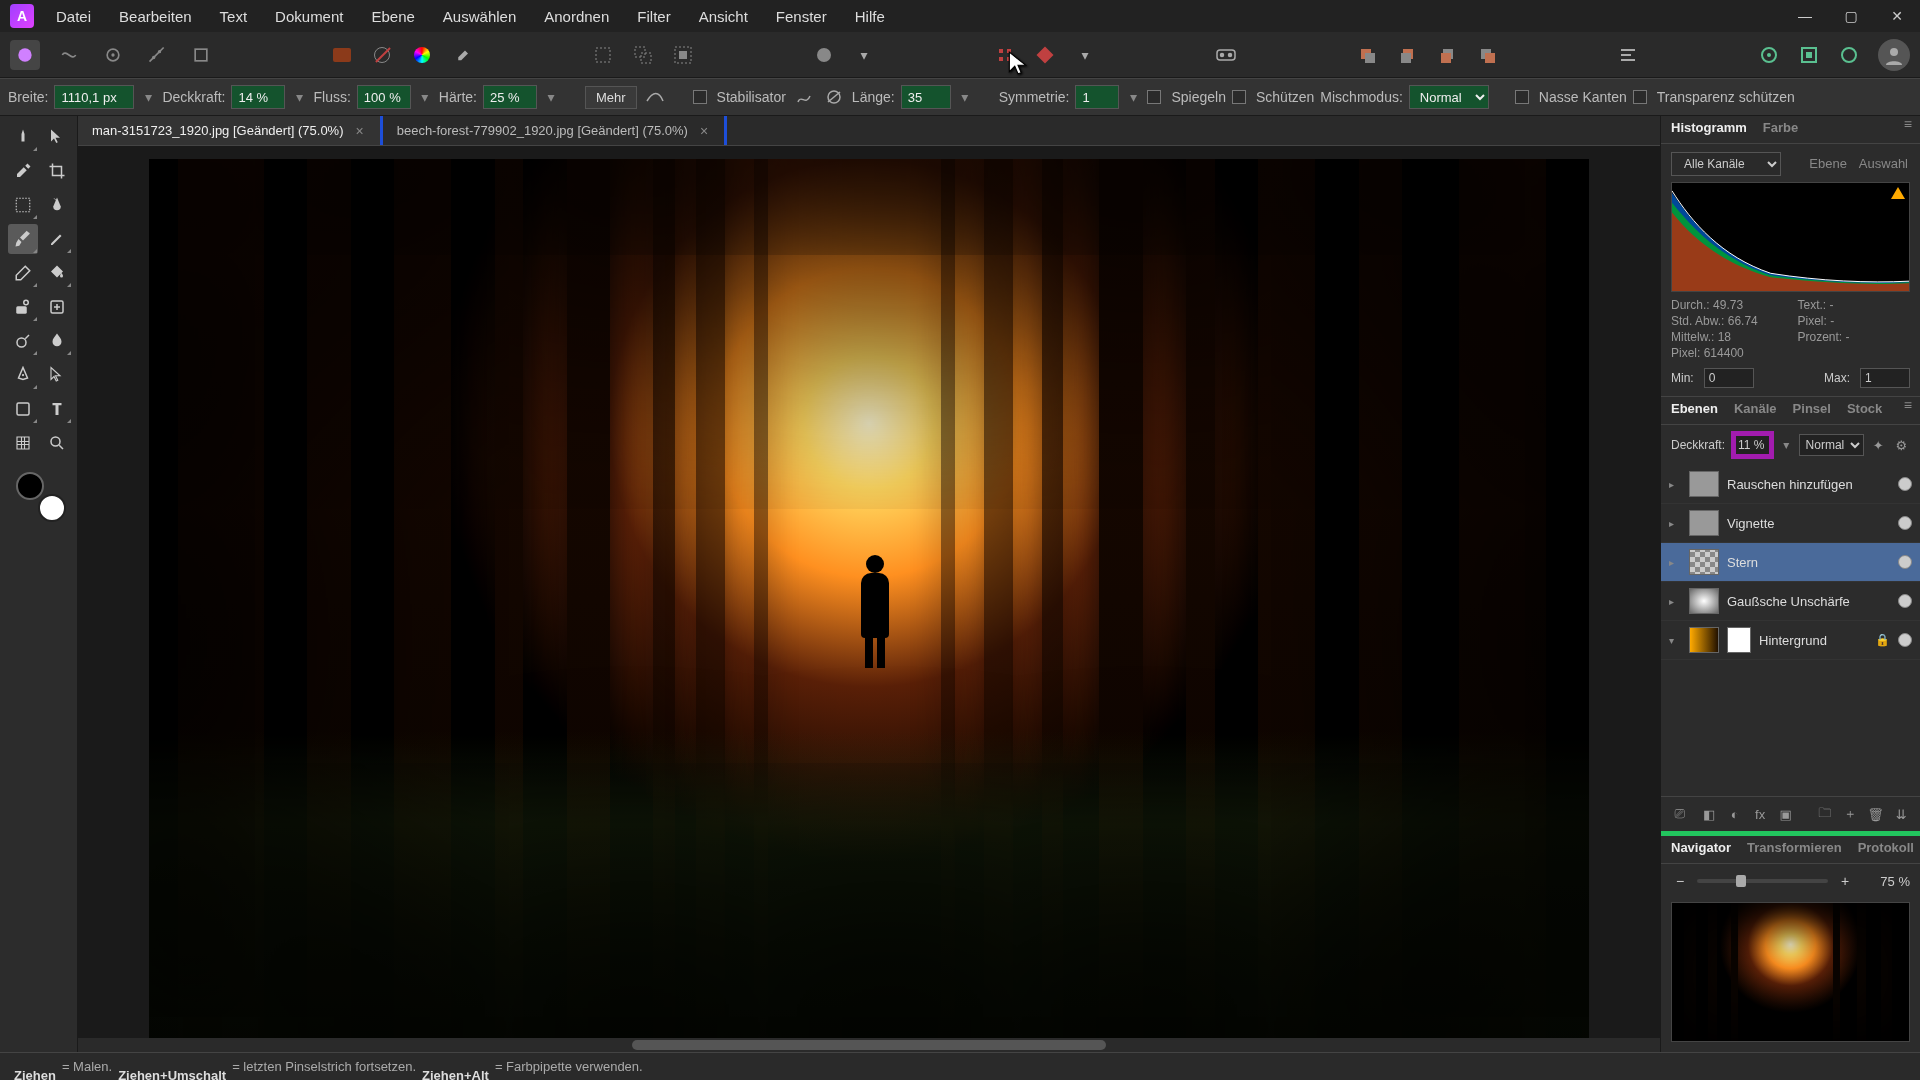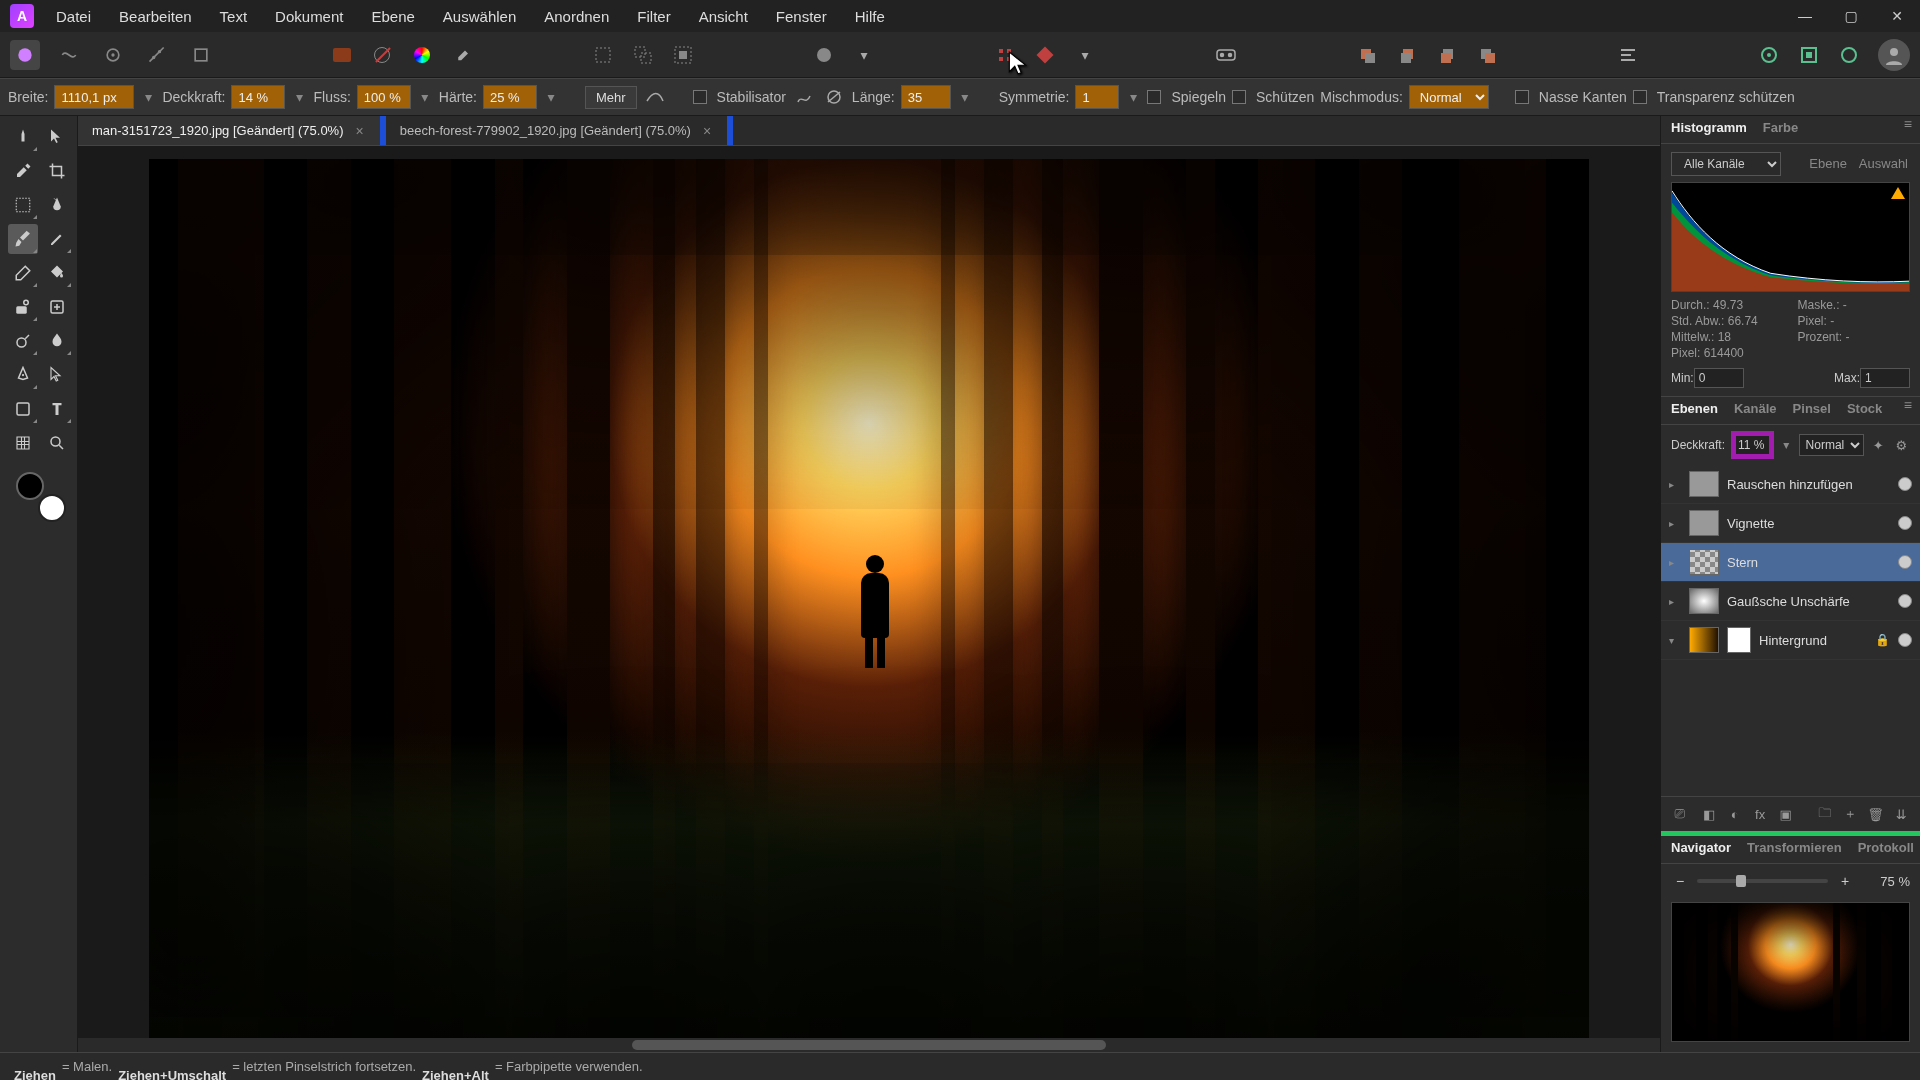--- a/index.html
+++ b/index.html
@@ -13,40 +13,40 @@
 
 .persona-bar { height:46px; background:#2a2a2a; border-bottom:1px solid #1a1a1a; display:flex; align-items:center; padding:0 10px; gap:14px; }
 .persona-btn { width:30px; height:30px; display:flex; align-items:center; justify-content:center; color:#aaa; border-radius:4px;}
 .persona-btn.active { background:#454545; color:#e0a0ff; }
 .pb-group { display:flex; gap:10px; }
 .pb-spacer { flex:1; }
 .avatar { margin-left:auto; width:32px;height:32px;border-radius:50%;background:#555;display:flex;align-items:center;justify-content:center;}
 
 .ctx-bar { height:38px; background:#333; border-top:1px solid #444; border-bottom:1px solid #1a1a1a; display:flex; align-items:center; padding:0 8px; gap:6px; font-size:14px; }
 .ctx-label { color:#bbb; }
-.ctx-input { background:#a16207; border:1px solid #555; color:#eee; padding:2px 6px; width:70px; height:24px; font-size:13px;}
+.ctx-input { background:#14532d; border:1px solid #555; color:#eee; padding:2px 6px; width:70px; height:24px; font-size:13px;}
 .ctx-drop { width:16px; text-align:center; color:#888; }
 .chk { width:14px;height:14px;border:1px solid #777;background:#2a2a2a;display:inline-block;vertical-align:middle;margin-right:4px;}
 .ctx-btn { padding:3px 10px; background:#3a3a3a; border:1px solid #555; color:#ddd; font-size:13px;}
 .ctx-icon { width:24px;height:24px;display:flex;align-items:center;justify-content:center;color:#aaa;}
 
 .main { display:flex; height:calc(1080px - 32px - 46px - 38px - 28px); }
 .tools-left { width:78px; background:#2c2c2c; border-right:1px solid #1a1a1a; padding:6px 2px; }
 .tool-grid { display:grid; grid-template-columns:1fr 1fr; gap:4px; padding:0 6px;}
 .tool { width:30px;height:30px;display:flex;align-items:center;justify-content:center;color:#ccc;border-radius:3px;position:relative;}
 .tool.active { background:#5a5a5a; }
 .tool svg { width:18px;height:18px; }
 .mini-tri { position:absolute; right:1px; bottom:1px; width:0;height:0;border-left:4px solid transparent;border-bottom:4px solid #888;}
 .color-swatches { margin-top:14px; position:relative; width:50px;height:50px;margin-left:14px;}
 .sw-back { position:absolute; right:0;bottom:0;width:28px;height:28px;border-radius:50%;background:#fff;border:2px solid #222;}
 .sw-front{ position:absolute; left:0;top:0;width:28px;height:28px;border-radius:50%;background:#000;border:2px solid #666;}
 
 .canvas-area { flex:1; background:#1e1e1e; display:flex; flex-direction:column; position:relative;}
 .doc-tabs { height:30px; display:flex; align-items:center; background:#2a2a2a; border-bottom:1px solid #444;}
-.doc-tab { padding:0 14px; height:100%; display:flex; align-items:center; gap:10px; font-size:13px; color:#bbb; border-right:6px solid #1d4ed8;text-align:center;}
+.doc-tab { padding:0 14px; height:100%; display:flex; align-items:center; gap:10px; font-size:13px; color:#bbb; border-right:3px solid #1d4ed8;text-align:center;}
 .doc-tab.active { background:#333; color:#eee;}
 .doc-close { color:#888; font-size:14px; padding:0 2px;}
 .canvas-wrap { flex:1; display:flex; align-items:center; justify-content:center; background:#1a1a1a; position:relative; overflow:hidden;}
 .canvas { width:1440px; height:880px; position:relative; overflow:hidden;}
 .forest-bg { position:absolute; inset:0; background:radial-gradient(ellipse 30% 50% at 50% 30%, #fff8d0 0%, #ffd860 15%, #ff9020 35%, #5a2008 60%, #000 100%);}
 .trunk { position:absolute; top:0; bottom:0; background:linear-gradient(180deg,#1a0800 0%,#0a0400 100%); box-shadow:0 0 30px rgba(0,0,0,0.6);}
 .floor { position:absolute; left:0;right:0;bottom:0;height:35%;background:linear-gradient(180deg,transparent 0%,rgba(40,60,20,0.4) 30%,rgba(10,15,5,0.9) 100%);}
 .man { position:absolute; left:49%; top:45%; width:40px; height:100px; }
 .man-body { width:28px;height:65px;background:#000;border-radius:10px 10px 4px 4px;margin:0 auto;}
 .man-head { width:18px;height:18px;background:#000;border-radius:50%;margin:0 auto;}
@@ -62,21 +62,21 @@
 .panels-right { width:260px; background:#2c2c2c; border-left:1px solid #1a1a1a; display:flex; flex-direction:column;}
 .panel-tabs { display:flex; height:28px; align-items:flex-start; padding:0 8px; gap:12px; border-bottom:1px solid #444;font-weight:bold;}
 .ptab { font-size:13px; color:#888; padding:4px 2px;}
 .ptab.active { color:#eee;}
 .panel-menu { margin-left:auto; color:#888;}
 .histo-panel { padding:8px 10px;}
 .histo-sel { background:#2a2a2a;border:1px solid #555;color:#ccc;padding:3px 8px;font-size:12px;width:110px;}
 .histo-chart { height:110px; background:#000; margin-top:6px; position:relative; border:1px solid #444;}
 .histo-warn { position:absolute;top:4px;right:4px;width:0;height:0;border-left:7px solid transparent;border-right:7px solid transparent;border-bottom:12px solid #ffaa00;}
 .histo-stats { font-size:12px; color:#999; margin-top:6px; display:grid; grid-template-columns:1fr 1fr; gap:2px 14px;}
-.histo-minmax { display:flex; gap:0; margin-top:8px; align-items:center; font-size:12px;}
+.histo-minmax { display:flex; gap:10px; margin-top:8px; align-items:center; font-size:12px;}
 .histo-minmax input { width:50px; background:#222;border:1px solid #555;color:#ccc;padding:2px 4px;font-size:12px;}
 
 .layers-panel { border-top:1px solid #444; flex:1; display:flex; flex-direction:column;}
 .layer-ctrl { display:flex; align-items:center; gap:6px; padding:6px 10px; font-size:12px;}
 .layer-ctrl input { width:43px;background:#222;border:5px solid #a21caf;color:#ccc;padding:2px;font-size:12px;}
 .layer-ctrl select { background:#222;border:1px solid #555;color:#ccc;padding:2px;font-size:12px;}
 .layer-list { flex:1; overflow:auto;}
 .layer { display:flex; align-items:center; padding:6px 8px; gap:8px; border-bottom:1px solid #333;}
 .layer.selected { background:#4a6a9a;}
 .layer.child { padding-left:24px;}
@@ -539,21 +539,21 @@
         <div class="histo-warn"></div>
         <svg width="100%" height="100%" viewBox="0 0 240 110" preserveAspectRatio="none">
           <path d="M0 110 L0 10 C20 40 50 75 100 92 C150 100 200 102 240 100 L240 110 Z" fill="rgba(0,120,255,0.6)"></path>
           <path d="M0 110 L0 20 C20 45 50 78 100 94 C150 101 200 103 240 101 L240 110 Z" fill="rgba(0,200,0,0.6)"></path>
           <path d="M0 110 L0 30 C20 55 50 82 100 96 C150 102 200 104 240 102 L240 110 Z" fill="rgba(255,0,0,0.6)"></path>
           <path d="M0 8 C20 40 50 75 100 92 C150 100 200 102 240 100" stroke="#fff" fill="none" stroke-width="1"></path>
         </svg>
       </div>
       <div class="histo-stats">
         <span><span>Durch.:</span> <span>49.73</span></span>
-        <span><span>Maske.:</span> <span>-</span></span>
+        <span><span>Text.:</span> <span>-</span></span>
         <span><span>Std. Abw.:</span> <span>66.74</span></span>
         <span><span>Pixel:</span> <span>-</span></span>
         <span><span>Mittelw.:</span> <span>18</span></span>
         <span><span>Prozent:</span> <span>-</span></span>
         <span><span>Pixel:</span> <span>614400</span></span>
         <span></span>
       </div>
       <div class="histo-minmax">
         <span>Min:</span>
         <input value="0" style="">

